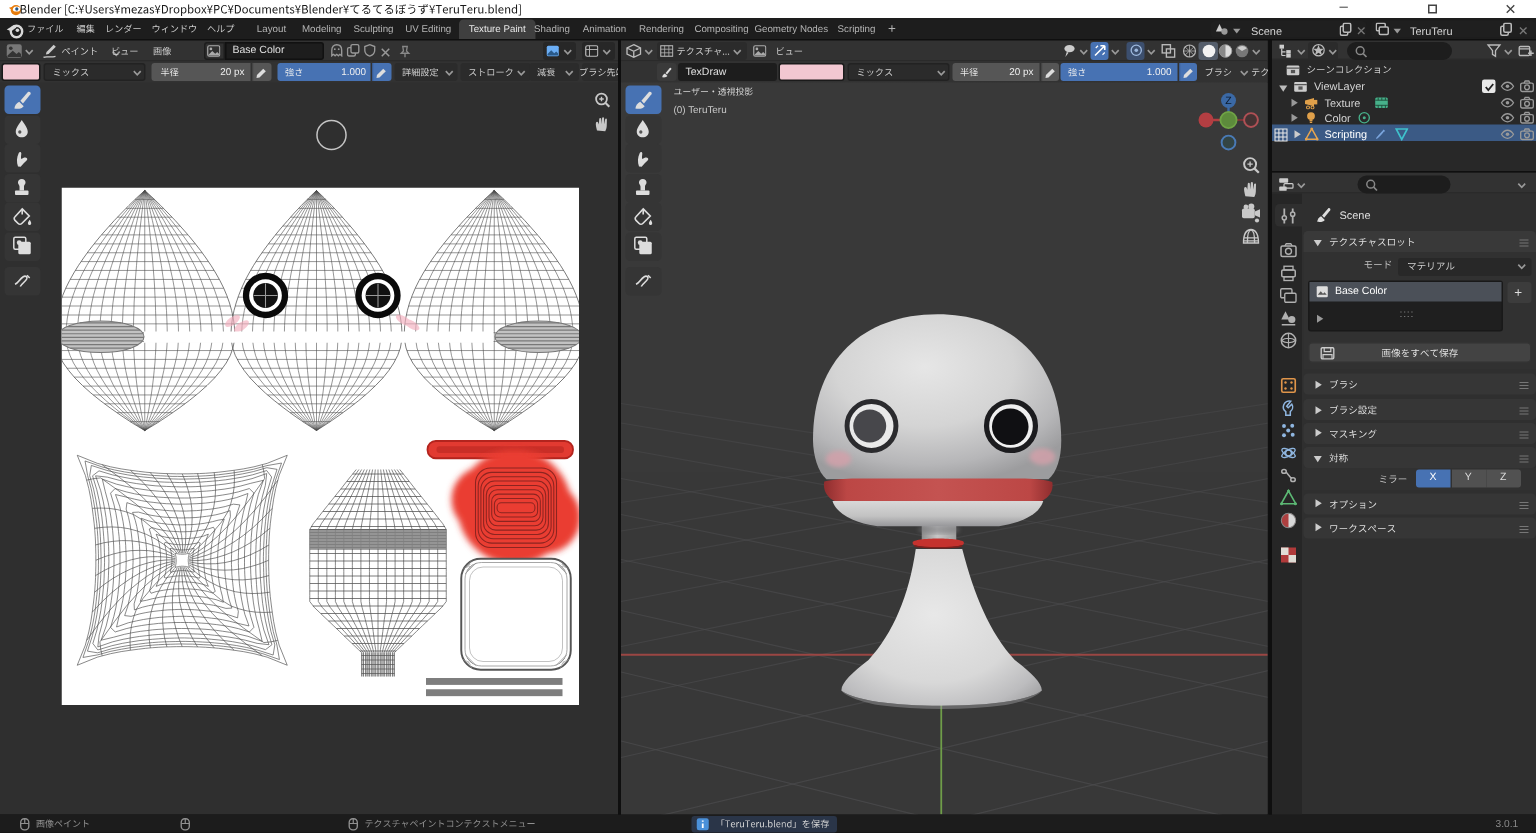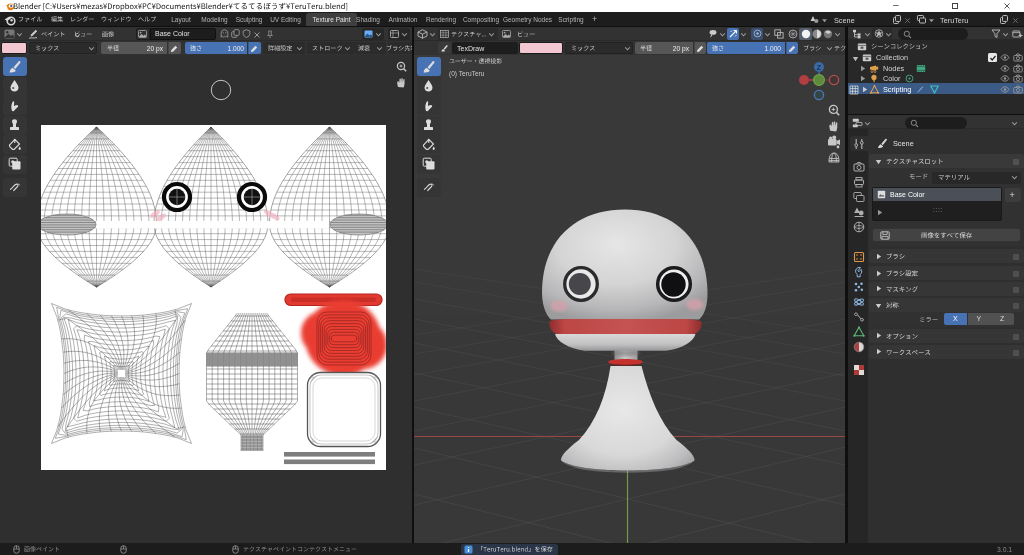--- a/index.html
+++ b/index.html
@@ -894,21 +894,21 @@
     <path transform="translate(0,6.62)" d="M1.9 -4.8 1.6 -4.4C2 -4.2 2.7 -3.7 3 -3.5L3.3 -4C3 -4.2 2.3 -4.6 1.9 -4.8ZM1 -0.3 1.2 0.2C1.8 0.1 2.7 -0.2 3.3 -0.6C4.3 -1.2 5.2 -2 5.8 -2.9L5.4 -3.4C4.9 -2.5 4.1 -1.7 3.1 -1.1C2.4 -0.7 1.6 -0.5 1 -0.3ZM0.9 -3.4 0.7 -3C1 -2.8 1.7 -2.4 2 -2.1L2.3 -2.6C2.1 -2.8 1.3 -3.2 0.9 -3.4Z M6.9 -2.7V-2.1C7.1 -2.1 7.5 -2.1 7.8 -2.1C8.3 -2.1 10.8 -2.1 11.3 -2.1C11.6 -2.1 11.8 -2.1 12 -2.1V-2.7C11.8 -2.7 11.6 -2.7 11.3 -2.7C10.8 -2.7 8.3 -2.7 7.8 -2.7C7.5 -2.7 7.1 -2.7 6.9 -2.7Z M14 -4.6 13.7 -4.2C14.1 -3.9 14.9 -3.2 15.2 -2.9L15.6 -3.3C15.3 -3.7 14.5 -4.3 14 -4.6ZM13.5 -0.4 13.8 0.1C14.9 -0.1 15.7 -0.5 16.3 -0.9C17.2 -1.5 18 -2.3 18.4 -3.1L18.1 -3.6C17.7 -2.9 17 -1.9 16 -1.3C15.4 -0.9 14.6 -0.6 13.5 -0.4Z M19.9 -0.8V-0.3C20.1 -0.3 20.4 -0.3 20.6 -0.3H23.7L23.7 0.1H24.2C24.2 -0 24.2 -0.3 24.2 -0.6V-3.8C24.2 -4 24.2 -4.2 24.2 -4.3C24.1 -4.3 23.9 -4.3 23.8 -4.3H20.7C20.5 -4.3 20.2 -4.3 20 -4.3V-3.8C20.1 -3.8 20.4 -3.8 20.7 -3.8H23.7V-0.8H20.6C20.3 -0.8 20.1 -0.8 19.9 -0.8Z M26.6 -0.2 27 0.1C27.1 0.1 27.2 0 27.2 0C28.8 -0.5 30.1 -1.2 30.9 -2.2L30.6 -2.7C29.8 -1.7 28.4 -0.8 27.2 -0.5C27.2 -0.9 27.2 -3.5 27.2 -4.1C27.2 -4.3 27.2 -4.5 27.2 -4.7H26.6C26.6 -4.6 26.7 -4.3 26.7 -4.1C26.7 -3.5 26.7 -0.9 26.7 -0.5C26.7 -0.4 26.6 -0.3 26.6 -0.2Z M34.9 -4.9 34.3 -5.1C34.3 -4.9 34.2 -4.7 34.1 -4.6C33.8 -4 33.2 -3.1 32.1 -2.5L32.6 -2.1C33.2 -2.6 33.8 -3.1 34.2 -3.7H36.3C36.2 -3.1 35.8 -2.3 35.3 -1.7C34.7 -1 33.9 -0.5 32.8 -0.1L33.2 0.3C34.4 -0.2 35.2 -0.7 35.7 -1.4C36.3 -2.1 36.7 -3 36.8 -3.6C36.9 -3.7 36.9 -3.8 37 -3.9L36.6 -4.2C36.5 -4.2 36.3 -4.1 36.2 -4.1H34.4L34.6 -4.4C34.7 -4.5 34.8 -4.7 34.9 -4.9Z M39.7 -4.8 39.4 -4.4C39.8 -4.2 40.5 -3.7 40.8 -3.5L41.1 -4C40.8 -4.2 40.1 -4.6 39.7 -4.8ZM38.8 -0.3 39 0.2C39.6 0.1 40.5 -0.2 41.1 -0.6C42.1 -1.2 43 -2 43.6 -2.9L43.2 -3.4C42.7 -2.5 41.9 -1.7 40.9 -1.1C40.2 -0.7 39.4 -0.5 38.8 -0.3ZM38.7 -3.4 38.5 -3C38.8 -2.8 39.5 -2.4 39.8 -2.1L40.1 -2.6C39.9 -2.8 39.1 -3.2 38.7 -3.4Z M45.4 -0.4V0.1C45.5 0.1 45.8 0.1 46 0.1H48.5L48.5 0.4H49C49 0.3 49 0.1 49 0C49 -0.5 49 -2.9 49 -3.1C49 -3.2 49 -3.4 49 -3.4C48.9 -3.4 48.7 -3.4 48.6 -3.4C48.1 -3.4 46.5 -3.4 46.1 -3.4C46 -3.4 45.6 -3.4 45.5 -3.5V-3C45.6 -3 46 -3 46.1 -3C46.5 -3 48.3 -3 48.5 -3V-1.9H46.2C46 -1.9 45.8 -2 45.6 -2V-1.5C45.8 -1.5 46 -1.5 46.2 -1.5H48.5V-0.4H45.9C45.7 -0.4 45.5 -0.4 45.4 -0.4Z M51.8 -4.6 51.5 -4.2C51.9 -3.9 52.7 -3.2 53 -2.9L53.4 -3.3C53.1 -3.7 52.3 -4.3 51.8 -4.6ZM51.3 -0.4 51.6 0.1C52.7 -0.1 53.5 -0.5 54.1 -0.9C55 -1.5 55.8 -2.3 56.2 -3.1L55.9 -3.6C55.5 -2.9 54.8 -1.9 53.8 -1.3C53.2 -0.9 52.4 -0.6 51.3 -0.4Z" fill="#cfcfcf"></path>
   </svg>
 <svg class="abs" style="left:852px;top:55.5px" width="7" height="6" viewBox="0 0 7 6">
     <path d="M0.8 1 L6.2 1 L3.5 5.2 Z" fill="#bbb"></path>
   </svg>
 <svg class="abs" style="left:862px;top:53px" width="10" height="9" viewBox="0 0 10 9">
     <rect x="0.8" y="1.6" width="8.4" height="6.6" rx="0.8" fill="#ccc"></rect>
     <path d="M0.8 3.4 L9.2 3.4" stroke="#555" stroke-width="0.8"></path>
     <rect x="3.6" y="4.6" width="2.8" height="2.2" fill="#555"></rect>
   </svg>
-<div class="t" style="left:876px;top:53.2px;font-size:7.3px;color:#d4d4d4">Collection</div>
+<div class="t" style="left:876px;top:53.2px;font-size:7.3px;color:#d4d4d4">ViewLayer</div>
 <div class="abs" style="left:988px;top:53px;width:8.5px;height:8.5px;background:#e8e8e8;border-radius:1.5px"></div>
 <svg class="abs" style="left:988.5px;top:53.5px" width="8" height="8" viewBox="0 0 8 8">
     <path d="M1.5 4 L3.2 6 L6.5 2" stroke="#222" stroke-width="1.2" fill="none"></path>
   </svg>
 <svg class="abs" style="left:1000px;top:53px" width="10" height="9" viewBox="0 0 10 9">
     <path d="M1 4.5 C2.2 2.6 3.5 1.8 5 1.8 C6.5 1.8 7.8 2.6 9 4.5 C7.8 6.4 6.5 7.2 5 7.2 C3.5 7.2 2.2 6.4 1 4.5 Z" fill="none" stroke="#999" stroke-width="0.9"></path>
     <circle cx="5" cy="4.5" r="1.2" fill="#999"></circle>
   </svg>
 <svg class="abs" style="left:1013px;top:53px" width="10" height="9" viewBox="0 0 10 9">
     <rect x="0.8" y="2.4" width="8.4" height="5.6" rx="1" fill="none" stroke="#999" stroke-width="0.9"></rect>
@@ -917,21 +917,21 @@
   </svg>
 <svg class="abs" style="left:860px;top:64.5px" width="6" height="7" viewBox="0 0 6 7">
     <path d="M1 0.8 L5.2 3.5 L1 6.2 Z" fill="#999"></path>
   </svg>
 <svg class="abs" style="left:869px;top:63.5px" width="10" height="9" viewBox="0 0 10 9">
     <path d="M1 3 L7 1.4 L7 6.8 L1 5.4 Z" fill="#e0a04a"></path>
     <rect x="7" y="2.6" width="2.2" height="3" fill="#e0a04a"></rect>
     <circle cx="3" cy="7.6" r="1" fill="none" stroke="#e0a04a" stroke-width="0.7"></circle>
     <circle cx="6" cy="7.6" r="1" fill="none" stroke="#e0a04a" stroke-width="0.7"></circle>
   </svg>
-<div class="t" style="left:883px;top:63.8px;font-size:7.3px;color:#d4d4d4">Nodes</div>
+<div class="t" style="left:883px;top:63.8px;font-size:7.3px;color:#d4d4d4">Texture</div>
 <svg class="abs" style="left:916px;top:63.5px" width="10" height="9" viewBox="0 0 10 9">
     <rect x="0.8" y="1" width="8.4" height="7" rx="1" fill="#47b08a"></rect>
     <path d="M0.8 2.8 L9.2 2.8 M0.8 6.2 L9.2 6.2 M2.8 1 L2.8 2.8 M5.2 1 L5.2 2.8 M7.6 1 L7.6 2.8 M2.8 6.2 L2.8 8 M5.2 6.2 L5.2 8 M7.6 6.2 L7.6 8" stroke="#1d4a38" stroke-width="0.6"></path>
   </svg>
 <svg class="abs" style="left:1000px;top:63.5px" width="10" height="9" viewBox="0 0 10 9">
     <path d="M1 4.5 C2.2 2.6 3.5 1.8 5 1.8 C6.5 1.8 7.8 2.6 9 4.5 C7.8 6.4 6.5 7.2 5 7.2 C3.5 7.2 2.2 6.4 1 4.5 Z" fill="none" stroke="#999" stroke-width="0.9"></path>
     <circle cx="5" cy="4.5" r="1.2" fill="#999"></circle>
   </svg>
 <svg class="abs" style="left:1013px;top:63.5px" width="10" height="9" viewBox="0 0 10 9">
     <rect x="0.8" y="2.4" width="8.4" height="5.6" rx="1" fill="none" stroke="#999" stroke-width="0.9"></rect>

